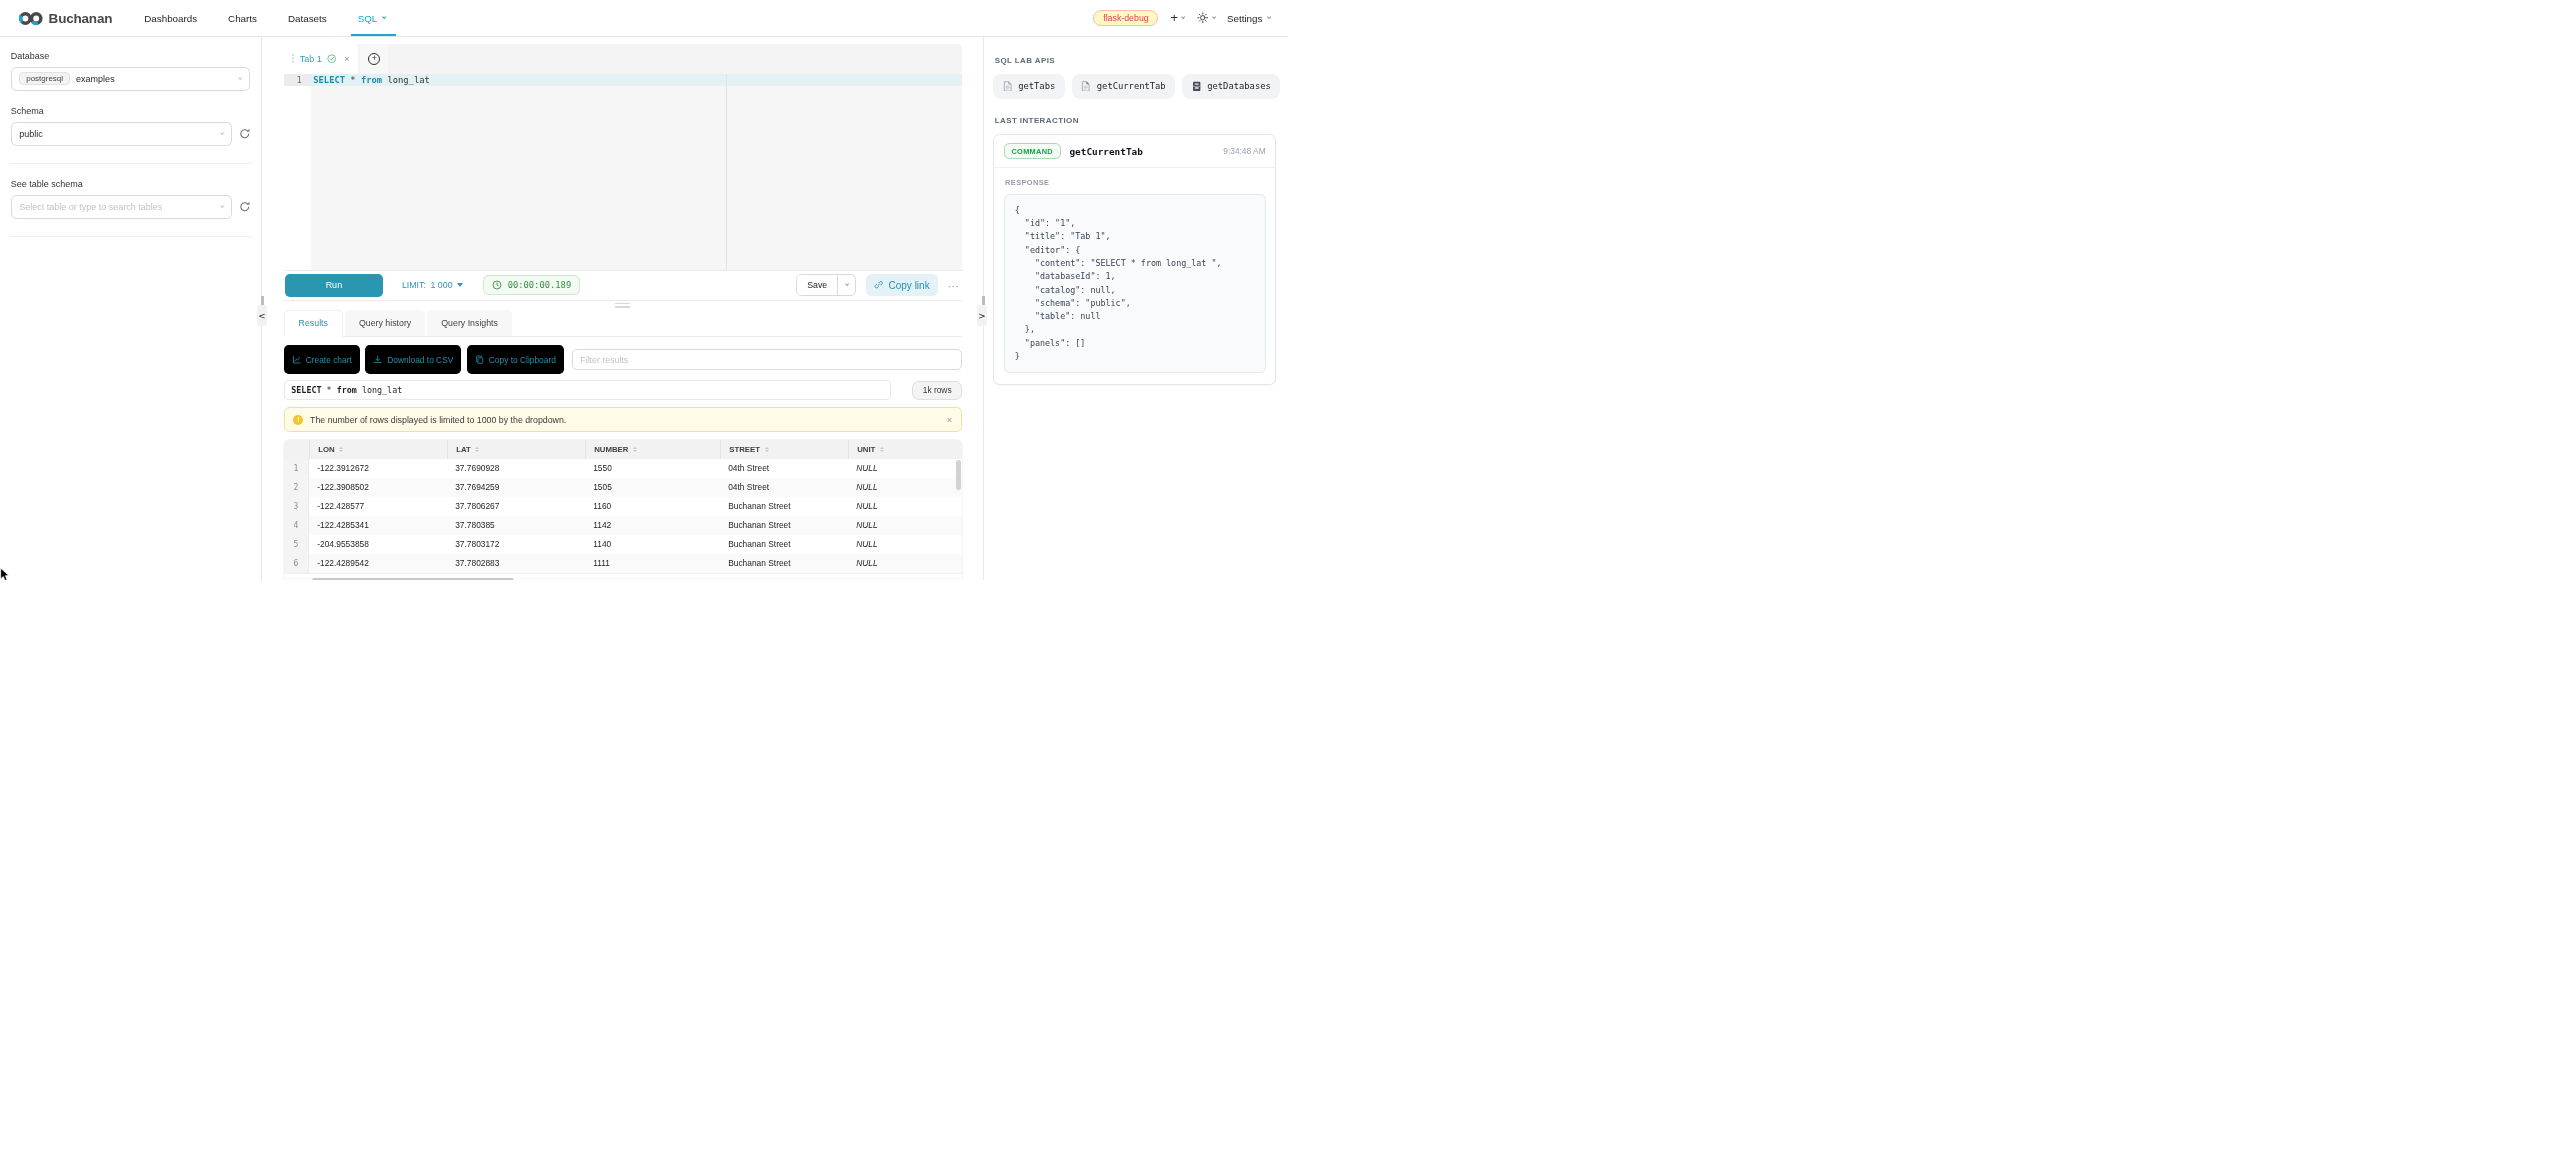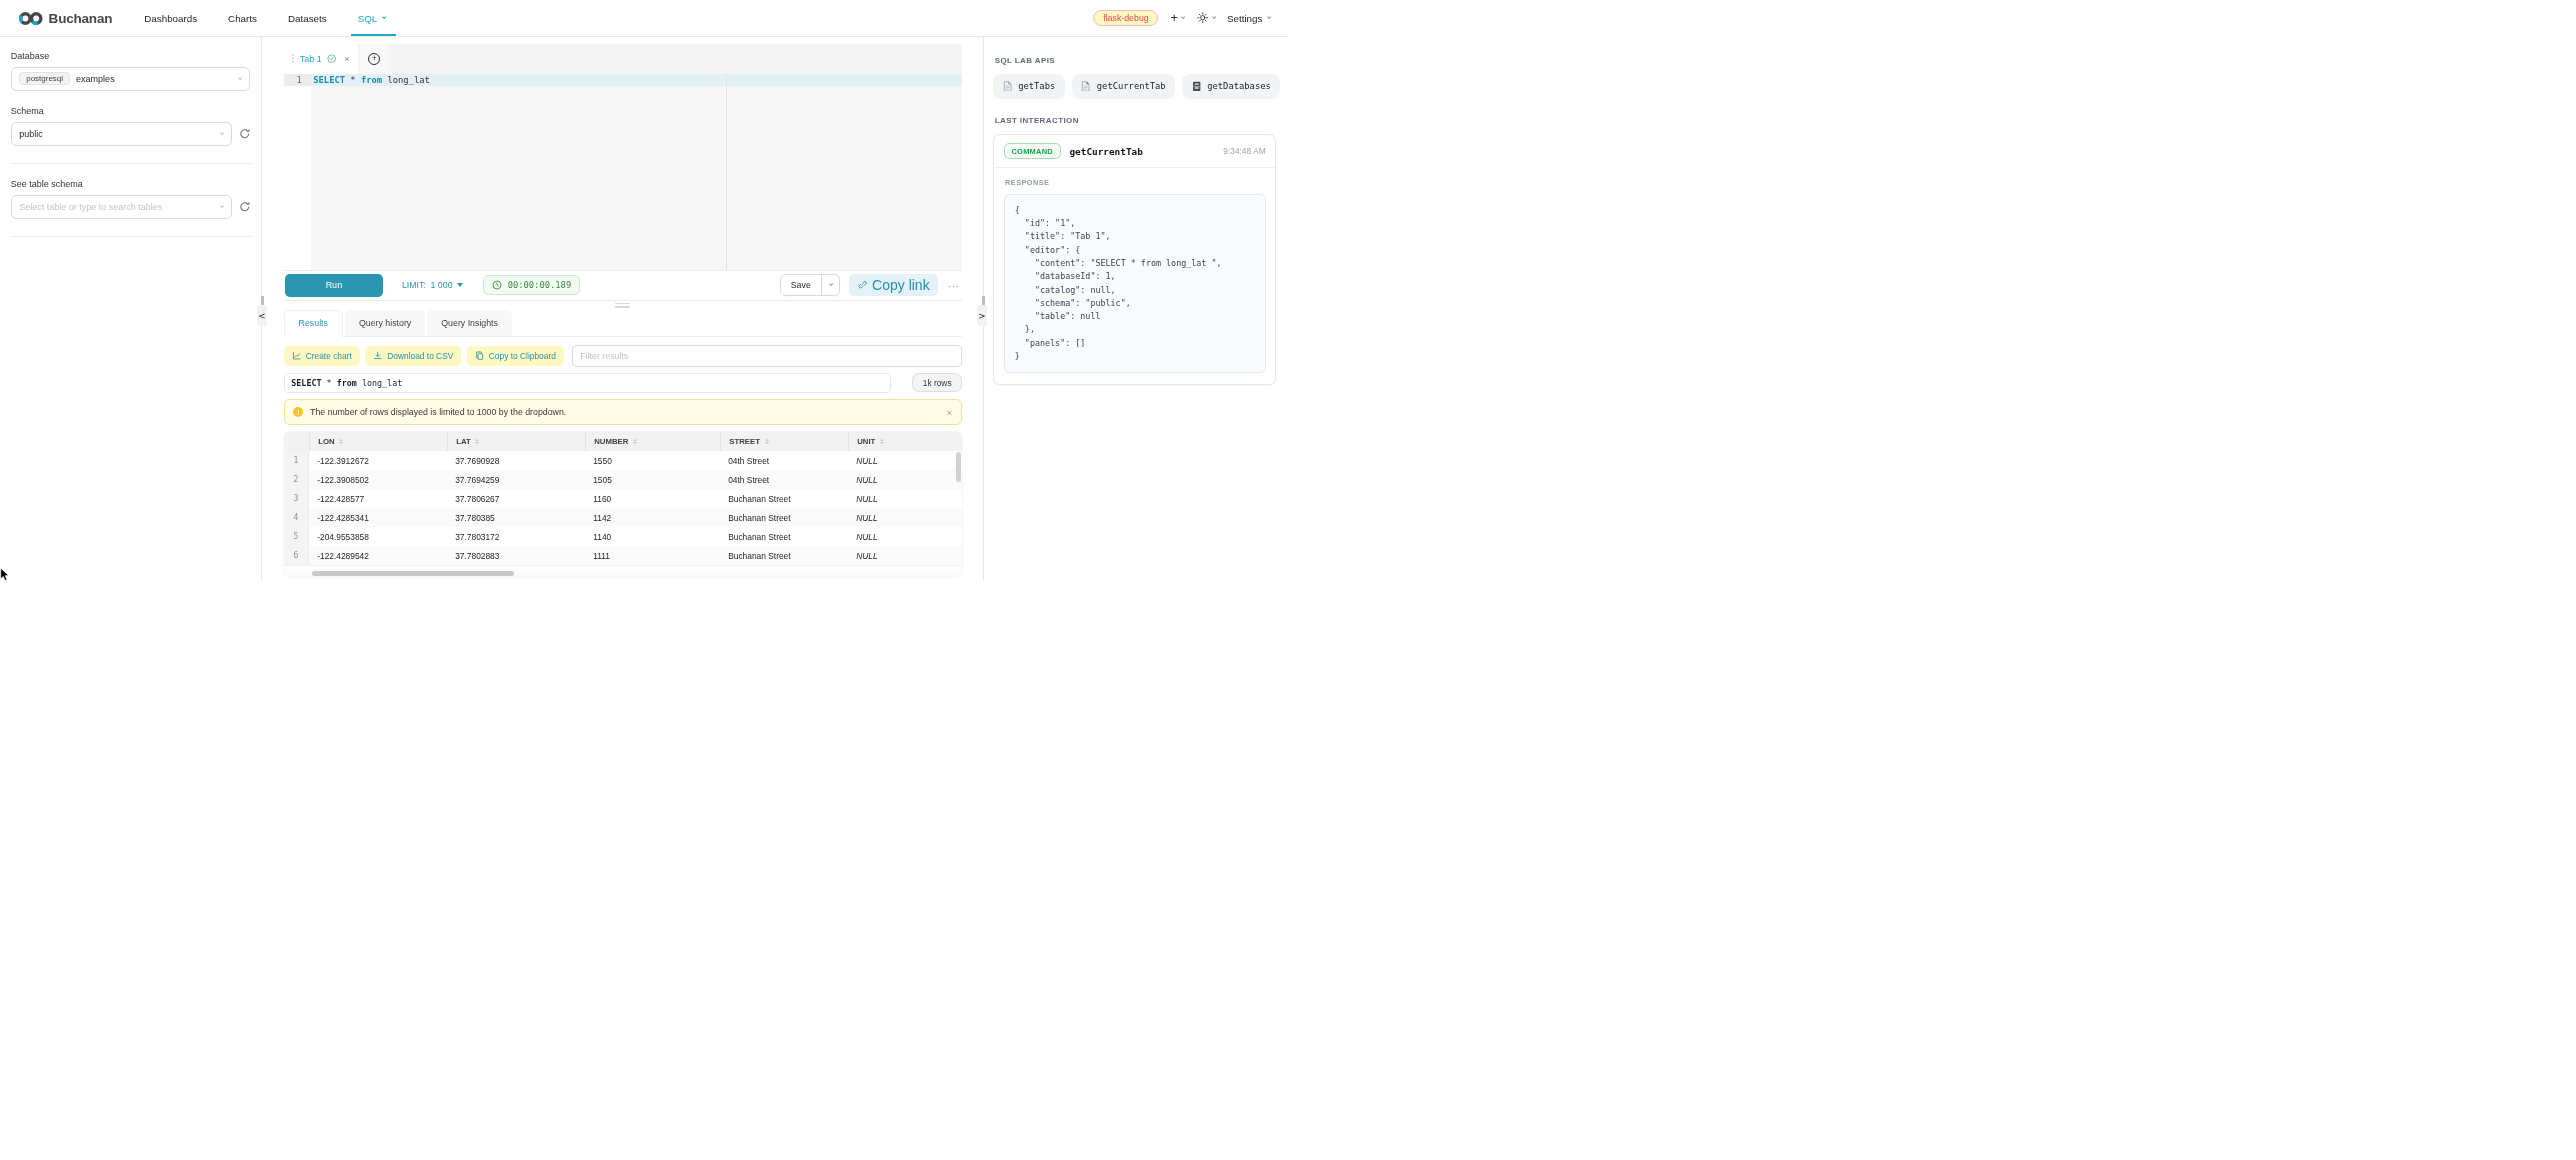--- a/index.html
+++ b/index.html
@@ -70,32 +70,32 @@
   .sql-toolbar { height:31px; border-top:0.7px solid #ebebeb; border-bottom:0.7px solid #ebebeb; display:flex; align-items:center; background:#fff; }
   .run-btn { width:98px; height:23px; background:#2b96b2; color:#fff; font-size:9px; border:none; border-radius:4.7px; margin-left:1.3px; cursor:pointer; }
   .limit { margin-left:19px; display:flex; align-items:center; gap:4.7px; font-size:8.8px; color:#2796b4; }
   .limit .tri { width:0; height:0; border-left:3.4px solid transparent; border-right:3.4px solid transparent; border-top:4.7px solid #2796b4; }
   .timer { margin-left:20px; height:20px; border:0.7px solid #cfe8cf; background:#f2fbf2; border-radius:5.4px; display:flex; align-items:center; gap:5.4px; padding:0 8px; color:#3d8b45; }
   .timer .t-val { font-family:"DejaVu Sans Mono", monospace; font-size:8.8px; }
   .toolbar-spacer { flex:1; }
   .save-split { height:21.6px; border:0.7px solid #d9d9d9; border-radius:5.4px; display:flex; align-items:stretch; overflow:hidden; background:#fff; }
   .save-main { padding:0 10px; font-size:8.8px; color:#262626; display:flex; align-items:center; background:#fff; border:none; cursor:pointer; }
   .save-caret { width:18px; display:flex; align-items:center; justify-content:center; border-left:0.7px solid #d9d9d9; color:#6fb3ca; }
-  .copy-link { margin-left:9.4px; height:21.6px; background:#e4f1f6; border:none; border-radius:5.4px; padding:0 8.8px; display:flex; align-items:center; gap:4.7px; color:#2491ad; font-size:14px; cursor:pointer; }
+  .copy-link { margin-left:9.4px; height:21.6px; background:#e4f1f6; border:none; border-radius:5.4px; padding:0 8.8px; display:flex; align-items:center; gap:4.7px; color:#2491ad; font-size:10px; cursor:pointer; }
   .more-btn { margin-left:9.4px; margin-right:2.7px; color:#2491ad; font-size:9.4px; letter-spacing:0.7px; background:none; border:none; cursor:pointer; }
 
   .resize-handle { height:9.4px; display:flex; flex-direction:column; align-items:center; justify-content:center; gap:2px; }
   .resize-handle i { width:15px; height:1.3px; background:#d9d9d9; border-radius:0.7px; }
 
   .result-tabs { height:27px; display:flex; gap:2px; border-bottom:0.7px solid #ececec; }
   .rtab { padding:0 14px; display:flex; align-items:center; font-size:8.8px; color:#434343; background:#f7f7f7; border-radius:4.7px 4.7px 0 0; cursor:pointer; }
   .rtab.active { background:#fff; color:#2196b3; border:0.7px solid #efefef; border-bottom:0.7px solid #fff; margin-bottom:-0.7px; }
 
   .actions-row { margin-top:8px; display:flex; align-items:center; gap:5.4px; }
-  .btn-light { height:20px; background:#fef9c3; border:none; border-radius:4.7px; padding:0 8px; display:flex; align-items:center; gap:4.7px; color:#2491ad; font-size:8.4px; cursor:pointer; }
+  .btn-light { height:29px; background:#000000; border:none; border-radius:4.7px; padding:0 8px; display:flex; align-items:center; gap:4.7px; color:#2491ad; font-size:8.4px; cursor:pointer; }
   .filter-input { flex:1; height:21.6px; border:0.7px solid #d9d9d9; border-radius:4.7px; padding:0 7.4px; font-size:8.8px; color:#333; margin-left:2.7px; font-family:"Liberation Sans", sans-serif; }
   .filter-input::placeholder { color:#c1c1c1; }
 
   .query-row { margin-top:6px; display:flex; align-items:center; }
   .query-box { width:607px; height:20px; border:0.7px solid #e8e8e8; border-radius:4px; display:flex; align-items:center; padding:0 6.7px; font-family:"DejaVu Sans Mono", monospace; font-size:8.4px; color:#1f1f1f; white-space:pre; }
   .query-box .b { font-weight:bold; }
   .rows-badge { margin-left:auto; height:19px; background:#f4f4f4; border:0.7px solid #dedede; border-radius:6.7px; padding:0 9.4px; display:flex; align-items:center; font-size:8.4px; color:#373737; }
 
   .warning { margin-top:6.7px; height:25.6px; background:#fffbe6; border:0.7px solid #f3e09a; border-radius:5.4px; display:flex; align-items:center; gap:6.7px; padding:0 8.8px; }
   .warn-ico { width:10px; height:10px; border-radius:50%; background:#f6c32a; color:#fff; font-size:6.7px; font-weight:bold; display:flex; align-items:center; justify-content:center; flex:0 0 auto; }

